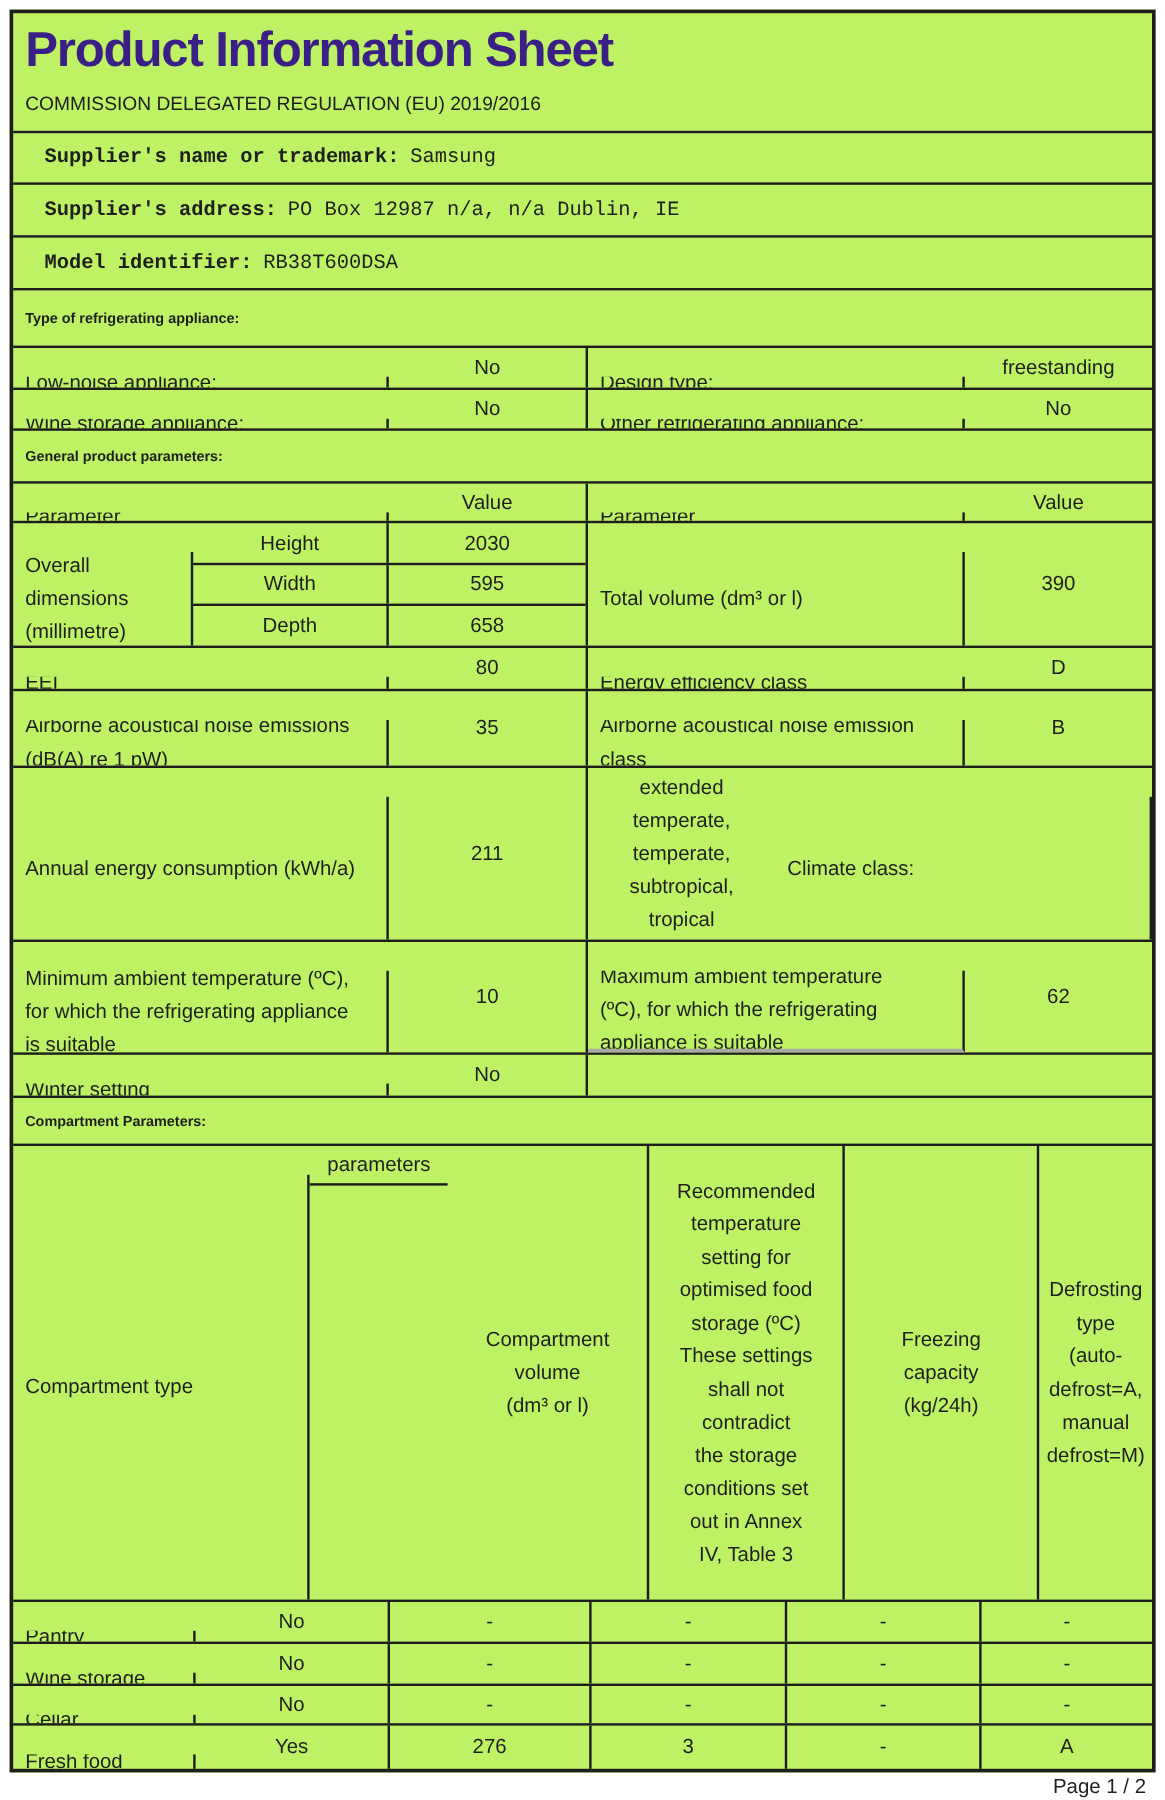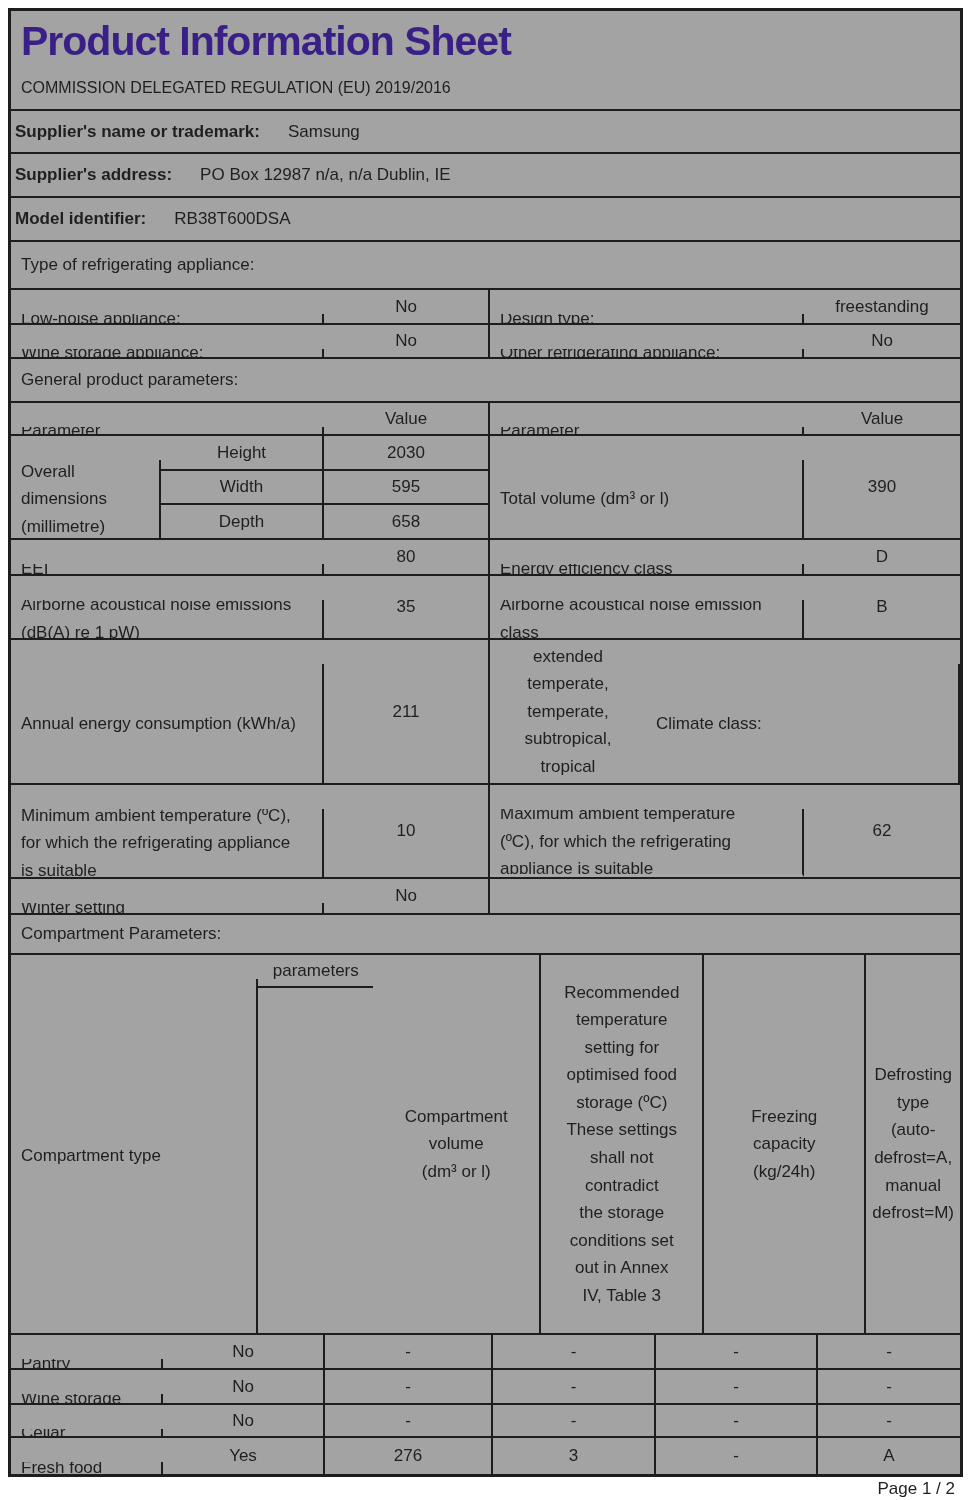--- a/index.html
+++ b/index.html
@@ -11,21 +11,21 @@
   * { box-sizing: border-box; }
   html, body { margin: 0; padding: 0; background: #ffffff; }
   body {
     width: 971px; height: 1500px; position: relative;
     font-family: "Liberation Sans", "DejaVu Sans", sans-serif;
     color: var(--ink);
   }
   .sheet {
     position: absolute; left: 8px; top: 8px; width: 955px;
     border: 3px solid var(--grid_line);
-    background: #a3a3a3;
+    background: #bef264;
   }
   .row {
     display: flex; align-items: stretch;
     border-bottom: 2px solid var(--grid_line);
   }
   .row.last { border-bottom: none; }
   .cell {
     display: flex; align-items: center;
     font-size: 17px; line-height: 1.62;
     white-space: pre-line;
@@ -40,25 +40,25 @@
   .c3 { width: 314px; }
   .c4 { flex: 1; }
   
   .hdr { height: 100px; padding: 6px 12px 0 10px; border-bottom: 2px solid var(--grid_line); }
   .title {
     margin: 0; font-size: 41px; line-height: 1.2; font-weight: bold;
     letter-spacing: -1px; color: var(--title_accent);
   }
   .subtitle { margin-top: 13px; font-size: 16px; color: var(--ink); }
   
-  .kv { padding-left: 4px; display: flex; align-items: center; gap: 28px; }
+  .kv { padding-left: 26px; display: flex; align-items: center; gap: 9px; font-family: Liberation Mono, monospace; }
   .kv .k { font-weight: bold; font-size: 17px; }
   .kv .v { font-size: 17px; }
   
-  .heading { padding-left: 10px; display: flex; align-items: center; font-weight: normal; font-size: 17px; }
+  .heading { padding-left: 10px; display: flex; align-items: center; font-weight: bold; font-size: 12px; }
   
   .dl { width: 150px; }
   .dim-sub { width: 329px; display: flex; flex-direction: column; border-right: 2px solid var(--grid_line); }
   .dim-sub .srow { display: flex; flex: 1; border-bottom: 2px solid var(--grid_line); }
   .dim-sub .srow:last-child { border-bottom: none; }
   .dn { width: 163px; }
   .dv { flex: 1; }
   
   .gray-underline { border-bottom: 3px solid var(--artifact_gray); }
   

